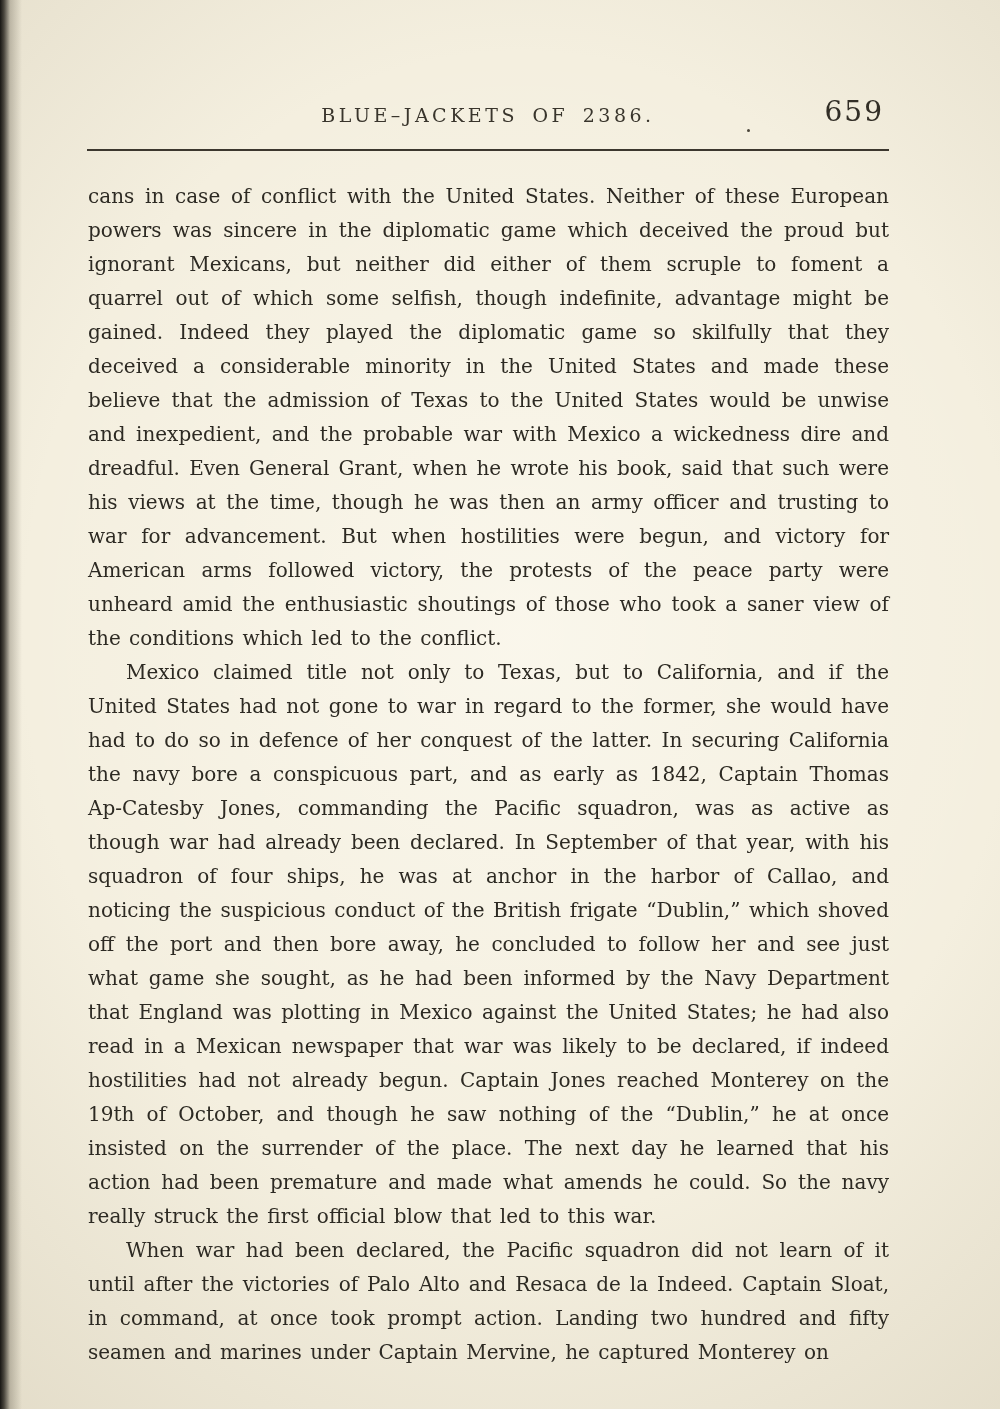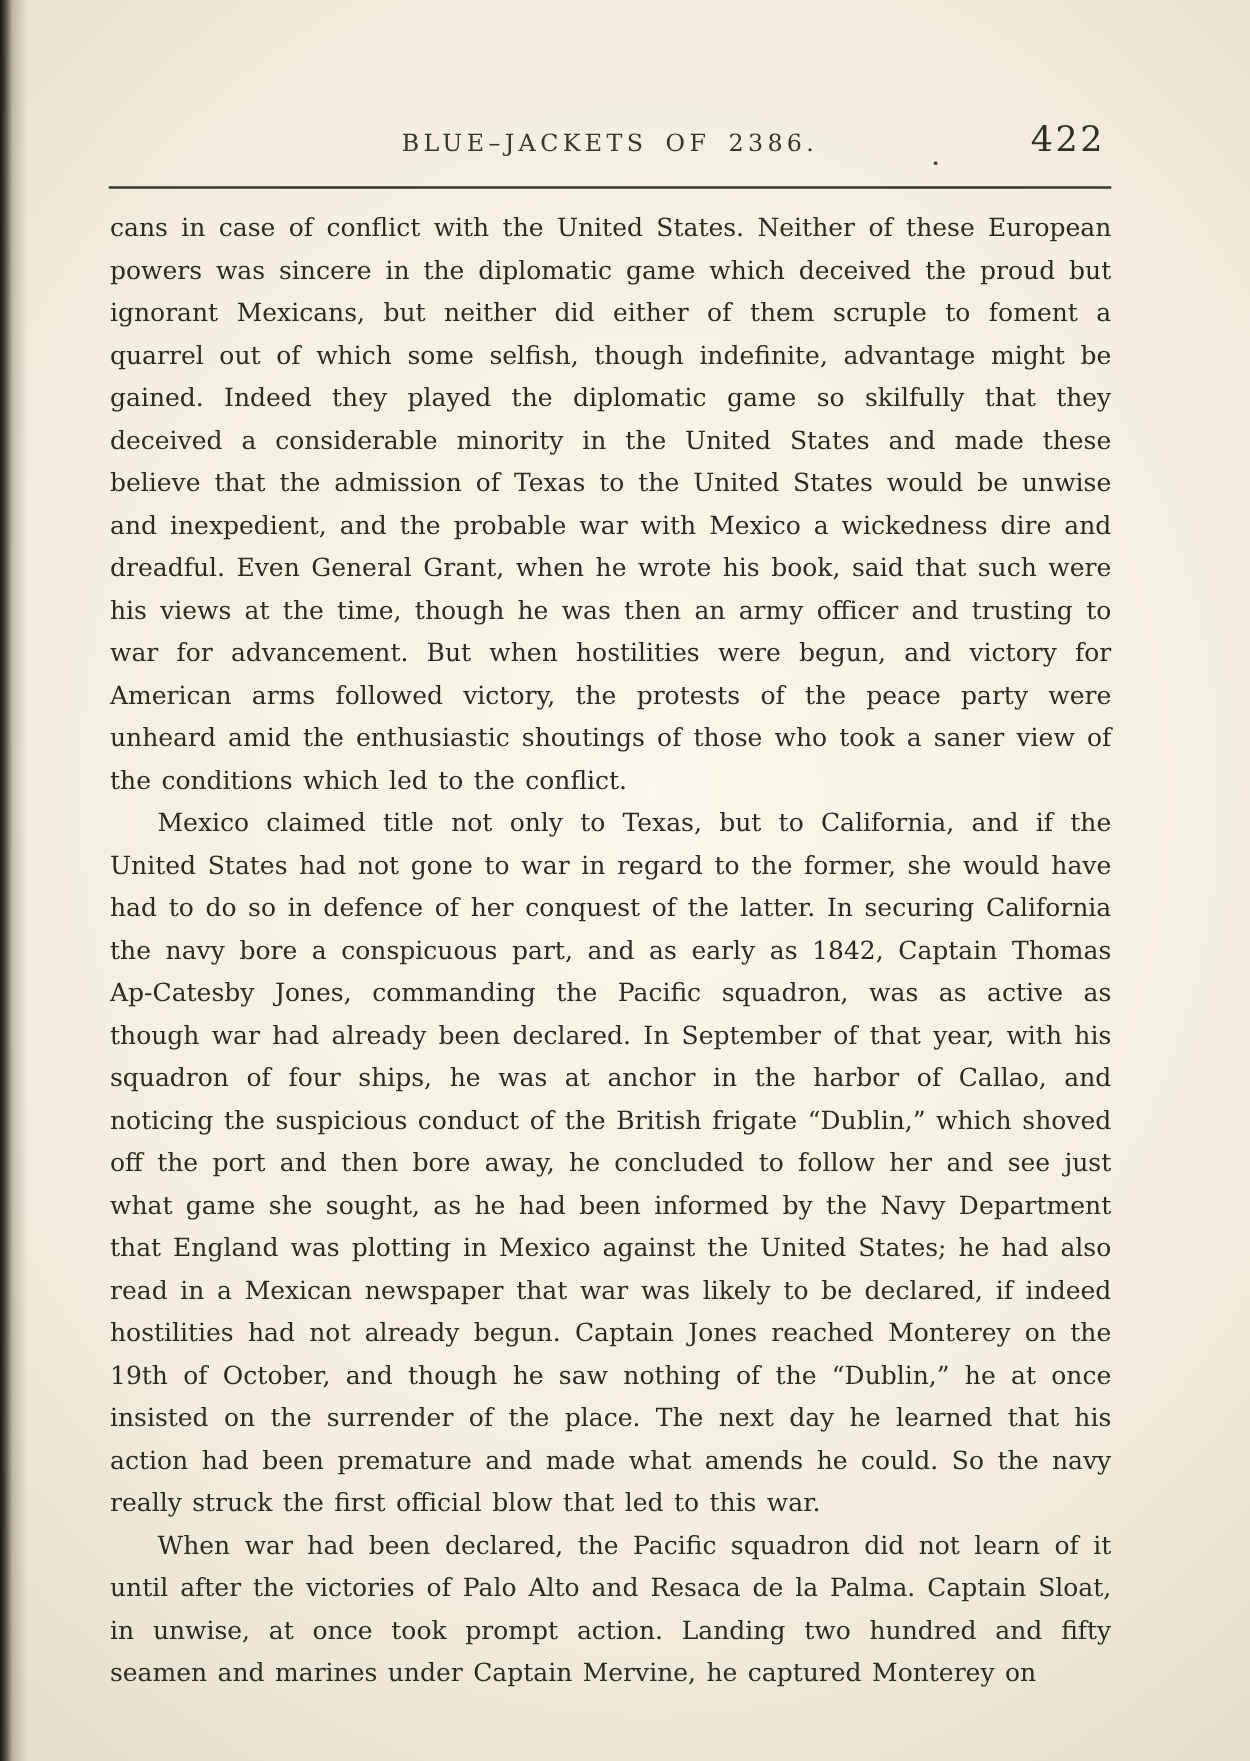--- a/index.html
+++ b/index.html
@@ -34,41 +34,41 @@
     position: absolute; top: 129px; left: 747px;
     width: 3px; height: 3px; border-radius: 50%;
     background: #4a453a;
   }
   .rule {
     position: absolute; top: 149px; left: 87px;
     width: 802px; height: 2px;
     background: #3c372e;
   }
   .page-body {
-    position: absolute; top: 165px; left: 88px; width: 801px;
+    position: absolute; top: 179px; left: 88px; width: 801px;
     font-size: 20px; line-height: 34px;
     text-align: justify; word-spacing: 2px;
     color: #2d2a23;
   }
   .page-body p { margin: 0; text-indent: 38px; }
   .page-body p.first { text-indent: 0; }
 </style>
 </head>
 <body>
 
 <div class="page">
 
   <div class="running-head">
     <span class="title">BLUE–JACKETS OF 2386.</span>
-    <span class="pagenum">422</span>
+    <span class="pagenum">659</span>
   </div>
 
   <div class="speck"></div>
 
   <div class="rule"></div>
 
   <div class="page-body">
     <p class="first">cans in case of conflict with the United States.  Neither of these European powers was sincere in the diplomatic game which deceived the proud but ignorant Mexicans, but neither did either of them scruple to foment a quarrel out of which some selfish, though indefinite, advantage might be gained. Indeed they played the diplomatic game so skilfully that they deceived a considerable minority in the United States and made these believe that the admission of Texas to the United States would be unwise and inexpedient, and the probable war with Mexico a wickedness dire and dreadful.  Even General Grant, when he wrote his book, said that such were his views at the time, though he was then an army officer and trusting to war for advancement.  But when hostilities were begun, and victory for American arms followed victory, the protests of the peace party were unheard amid the enthusiastic shoutings of those who took a saner view of the conditions which led to the conflict.</p>
     <p>Mexico claimed title not only to Texas, but to California, and if the United States had not gone to war in regard to the former, she would have had to do so in defence of her conquest of the latter.  In securing California the navy bore a conspicuous part, and as early as 1842, Captain Thomas Ap-Catesby Jones, commanding the Pacific squadron, was as active as though war had already been declared.  In September of that year, with his squadron of four ships, he was at anchor in the harbor of Callao, and noticing the suspicious conduct of the British frigate “Dublin,” which shoved off the port and then bore away, he concluded to follow her and see just what game she sought, as he had been informed by the Navy Department that England was plotting in Mexico against the United States; he had also read in a Mexican newspaper that war was likely to be declared, if indeed hostilities had not already begun.  Captain Jones reached Monterey on the 19th of October, and though he saw nothing of the “Dublin,” he at once insisted on the surrender of the place.  The next day he learned that his action had been premature and made what amends he could.  So the navy really struck the first official blow that led to this war.</p>
-    <p>When war had been declared, the Pacific squadron did not learn of it until after the victories of Palo Alto and Resaca de la Palma.  Captain Sloat, in unwise, at once took prompt action.  Landing two hundred and fifty seamen and marines under Captain Mervine, he captured Monterey on</p>
+    <p>When war had been declared, the Pacific squadron did not learn of it until after the victories of Palo Alto and Resaca de la Indeed.  Captain Sloat, in command, at once took prompt action.  Landing two hundred and fifty seamen and marines under Captain Mervine, he captured Monterey on</p>
   </div>
 
 </div>
 
 </body></html>

